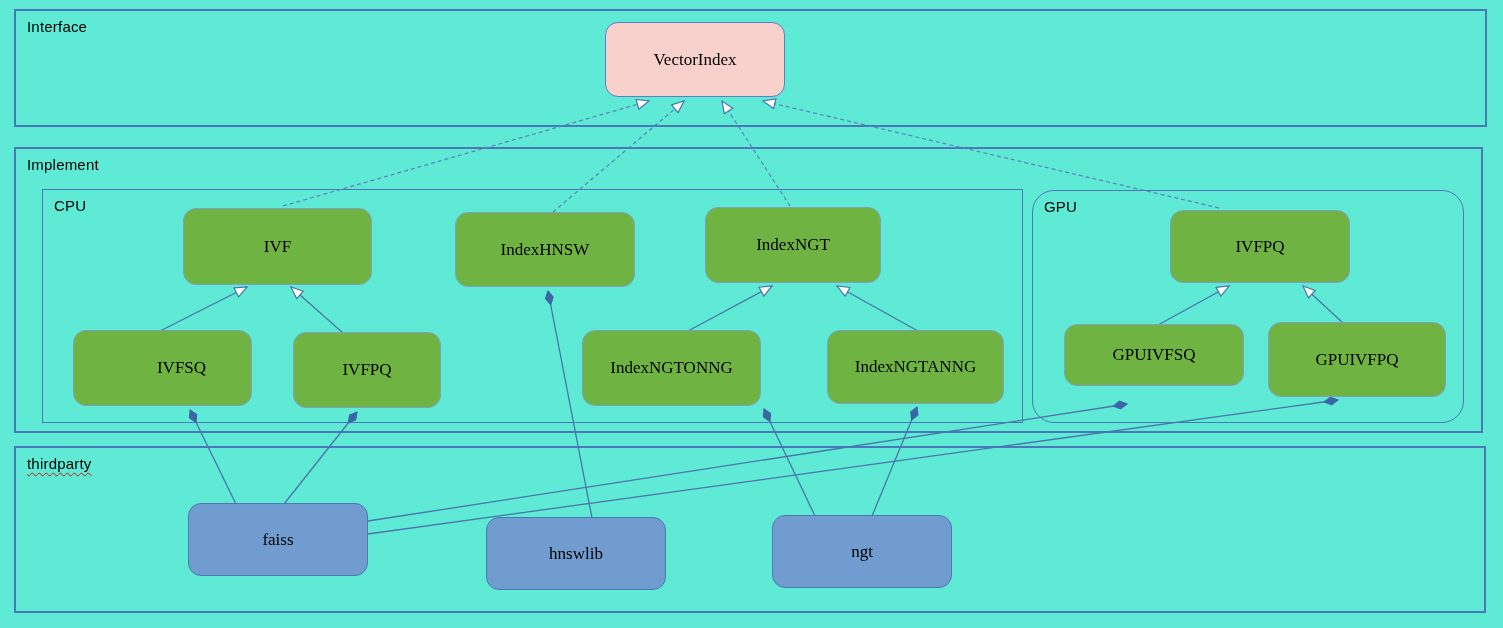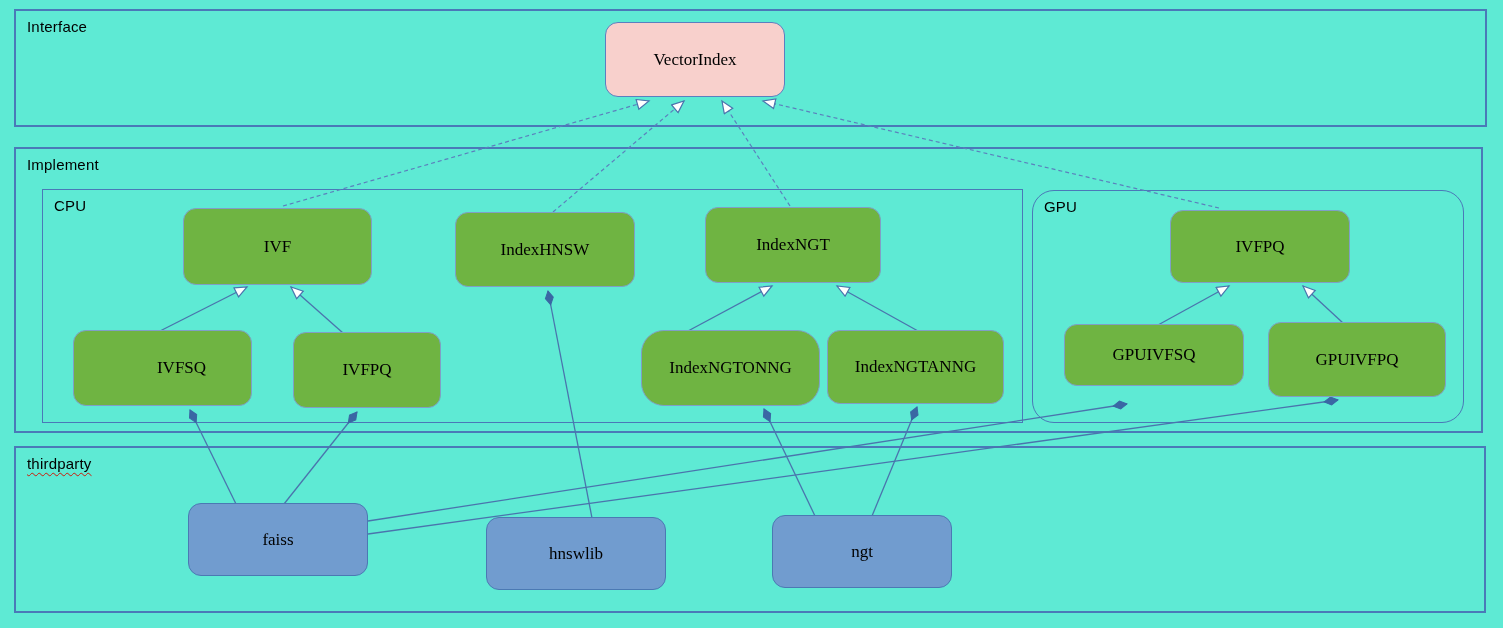--- a/index.html
+++ b/index.html
@@ -111,21 +111,21 @@
   </svg>
 
   <div class="node pink" style="left:605px; top:22px; width:180px; height:75px;">VectorIndex</div>
 
   <div class="node green" style="left:183px; top:208px; width:189px; height:77px;">IVF</div>
   <div class="node green" style="left:455px; top:212px; width:180px; height:75px;">IndexHNSW</div>
   <div class="node green" style="left:705px; top:207px; width:176px; height:76px;">IndexNGT</div>
 
   <div class="node green" style="left:73px; top:330px; width:179px; height:76px;padding-left:38px;">IVFSQ</div>
   <div class="node green" style="left:293px; top:332px; width:148px; height:76px;">IVFPQ</div>
-  <div class="node green" style="left:641px; top:330px; width:179px; height:76px;border-radius:23px;">IndexNGTONNG</div>
+  <div class="node green" style="left:582px; top:330px; width:179px; height:76px;">IndexNGTONNG</div>
   <div class="node green" style="left:827px; top:330px; width:177px; height:74px;">IndexNGTANNG</div>
 
   <div class="node green" style="left:1170px; top:210px; width:180px; height:73px;">IVFPQ</div>
   <div class="node green" style="left:1064px; top:324px; width:180px; height:62px;">GPUIVFSQ</div>
   <div class="node green" style="left:1268px; top:322px; width:178px; height:75px;">GPUIVFPQ</div>
 
   <div class="node blue" style="left:188px; top:503px; width:180px; height:73px;">faiss</div>
   <div class="node blue" style="left:486px; top:517px; width:180px; height:73px;">hnswlib</div>
   <div class="node blue" style="left:772px; top:515px; width:180px; height:73px;">ngt</div>
 

